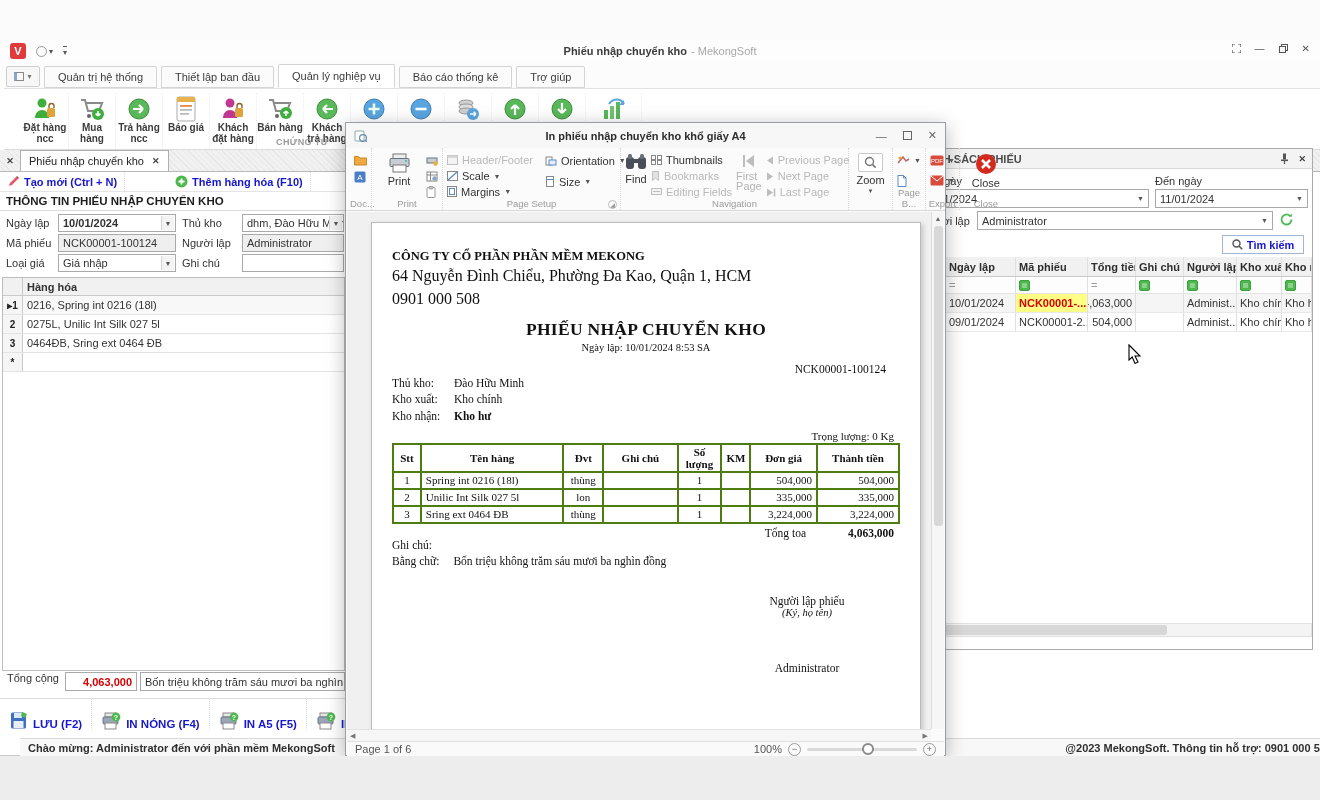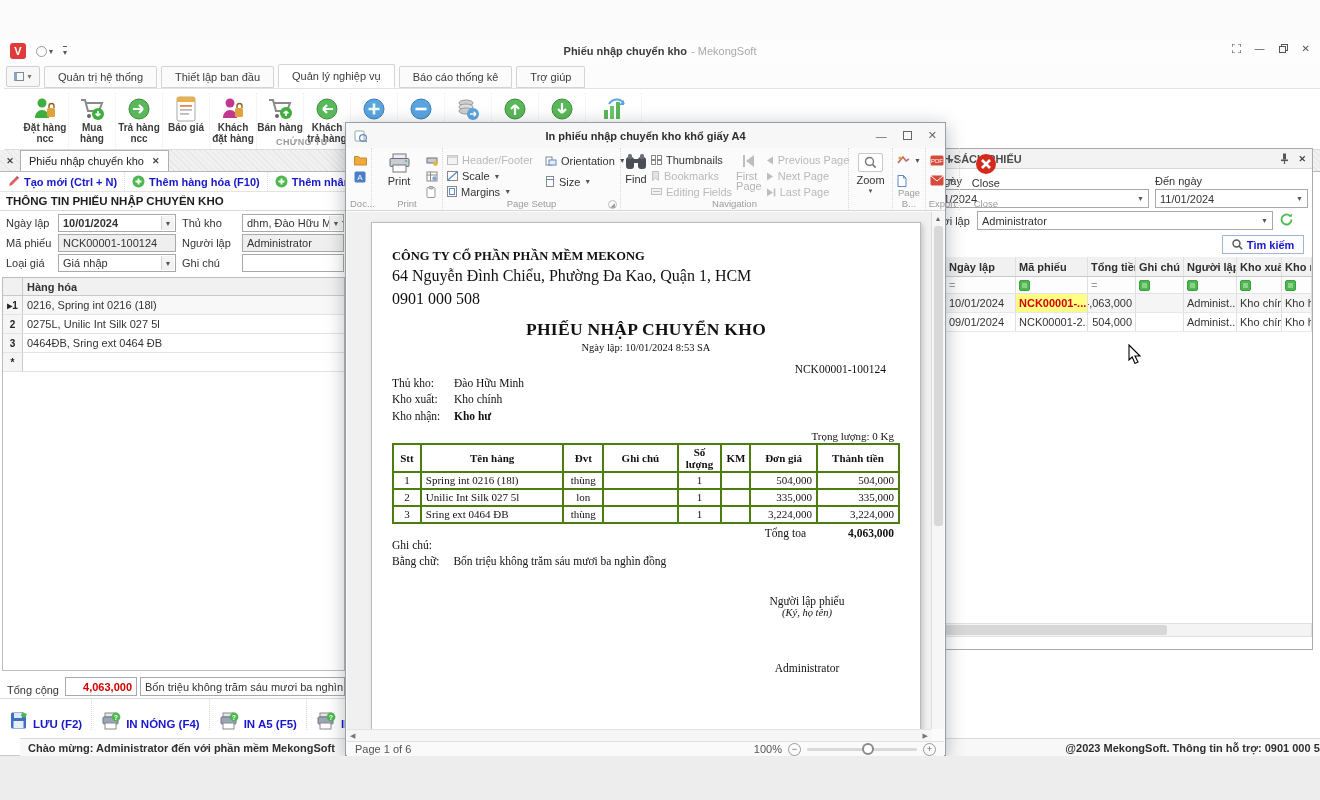--- a/index.html
+++ b/index.html
@@ -44,39 +44,39 @@
 
   
   #doc-tab-row { left:0; top:110px; width:100%; height:22px; background:repeating-linear-gradient(45deg,#f1f1f1 0 3px,#e7e7e7 3px 4px); border-bottom:1px solid #b9b9b9; display:flex; align-items:flex-end; }
   .doctab-close { width:20px; height:21px; display:flex; align-items:center; justify-content:center; color:#444; font-weight:bold; font-size:9px; }
   .doctab { height:21px; background:#fff; border:1px solid #b0b0b0; border-bottom:none; padding:0 8px; display:flex; align-items:center; gap:8px; font-size:11px; color:#222; }
   .doctab .x { font-weight:bold; font-size:9px; color:#444; }
   #doc-tab-row .right-x { margin-left:auto; }
 
   
   #left-panel { left:0; top:132px; width:348px; height:560px; background:#fff; border-right:1px solid #c6c6c6; overflow:hidden; }
-  #action-row { display:flex; height:20px; align-items:center; border-bottom:1px solid #e4e4e4; }
+  #action-row { display:flex; height:20px; align-items:center; border-bottom:1px solid #e4e4e4;gap:43px; }
   .action-link { display:flex; align-items:center; gap:4px; padding:0 7px; height:100%; border-right:1px dotted #d8d8d8; color:#1717cd; font-weight:bold; white-space:nowrap; }
   #section-title { height:19px; display:flex; align-items:center; padding-left:6px; font-weight:bold; font-size:11.5px; color:#1d1d1d; border-bottom:1px solid #d9d9d9; }
   #form-grid { display:grid; grid-template-columns:52px 118px 60px 1fr; gap:2px 3px; padding:3px 3px; align-items:center; }
   .flabel { padding-left:3px; color:#333; }
   .fld { border:1px solid #a9a9a9; height:18px; background:#fff; display:flex; align-items:center; padding:0 4px; position:relative; overflow:hidden; white-space:nowrap; }
   .fld.ro { background:#efefef; }
   .fld.bold { font-weight:bold; }
   .fld .arw { position:absolute; right:1px; top:1px; bottom:1px; width:13px; background:#f3f3f3; border-left:1px solid #d5d5d5; display:flex; align-items:center; justify-content:center; color:#555; font-size:7px; }
 
   #items-grid { margin:2px 2px 0 2px; border:1px solid #bdbdbd; height:394px; position:relative; background:#fff; }
   .ig-header { display:flex; height:18px; background:#f1f1f1; border-bottom:1px solid #c9c9c9; font-weight:bold; }
   .ig-marker { width:20px; border-right:1px solid #c9c9c9; background:#f1f1f1; display:flex; align-items:center; justify-content:center; font-weight:bold; color:#222; }
   .ig-name { flex:1; display:flex; align-items:center; padding-left:4px; overflow:hidden; white-space:nowrap; }
   .ig-row { display:flex; height:19px; border-bottom:1px solid #e3e3e3; }
   .ig-row .ig-marker { background:#f5f5f5; font-size:10px; }
   .ig-row.sel { background:#f8f8f8; }
 
-  #total-row { position:absolute; left:0; top:500px; width:100%; height:24px; display:flex; align-items:flex-end; gap:3px; padding:0 2px; }
+  #total-row { position:absolute; left:0; top:500px; width:100%; height:24px; display:flex; align-items:flex-start; gap:3px; padding:0 2px; }
   #total-label { width:60px; padding-left:5px; }
   #total-amount { width:72px; border:1px solid #a9a9a9; height:19px; display:flex; align-items:center; justify-content:flex-end; padding-right:4px; color:#d40000; font-weight:bold; }
   #total-words { flex:1; border:1px solid #a9a9a9; height:19px; display:flex; align-items:center; padding:0 4px; white-space:nowrap; overflow:hidden; }
   #btn-row { position:absolute; left:0; top:526px; width:100%; height:32px; border-top:1px solid #dcdcdc; display:flex; align-items:center; }
   .big-btn { display:flex; align-items:flex-end; gap:5px; height:100%; padding:0 9px; border-right:1px dotted #d8d8d8; color:#1717cd; font-weight:bold; font-size:11.5px; white-space:nowrap; }
 
   
   #statusbar { left:0; top:698px; width:100%; height:18px; background:#f8f8f8; border-top:1px solid #dadada; display:flex; align-items:center; padding:0 8px; gap:24px; font-weight:bold; color:#2f2f2f;margin-left:20px; }
   #statusbar .sep { color:#bbb; font-weight:normal; }
   #statusbar .red { color:#d40000; }

